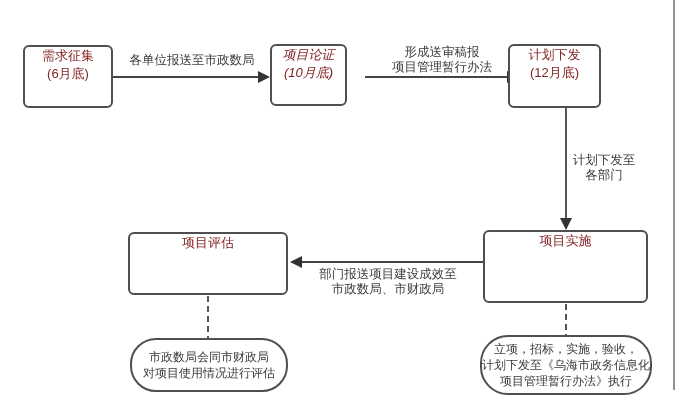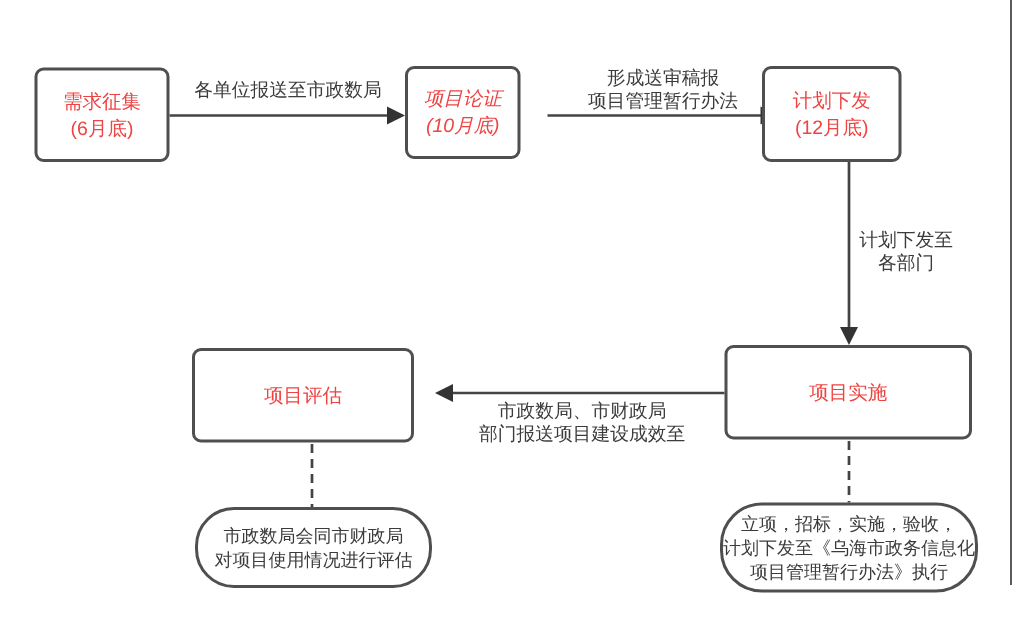--- a/index.html
+++ b/index.html
@@ -21,23 +21,23 @@
     pointer-events: none;
   }
   .node {
     position: absolute;
     background: #ffffff;
     border: 2px solid #4f4f4f;
     border-radius: 6px;
     display: flex;
     flex-direction: column;
     align-items: center;
-    justify-content: center;
+    justify-content: flex-start;
     text-align: center;
-    color: #ef4444;
+    color: #7f1d1d;
     font-size: 13px;
     line-height: 18px;
   }
   .note {
     position: absolute;
     background: #ffffff;
     border: 2px solid #4f4f4f;
     display: flex;
     flex-direction: column;
     align-items: center;
@@ -53,22 +53,22 @@
     text-align: center;
     color: #3b3b3b;
     font-size: 12.5px;
     line-height: 15px;
     white-space: nowrap;
     background: transparent;
   }
   #node-demand   { left: 23px;  top: 45px;  width: 90px;  height: 63px; }
   #node-review   { left: 270px; top: 44px;  width: 77px;  height: 62px; font-style: italic; }
   #node-plan     { left: 508px; top: 44px;  width: 93px;  height: 64px; }
-  #node-implement{ left: 483px; top: 230px; width: 165px; height: 63px; }
-  #node-evaluate { left: 128px; top: 232px; width: 148px; height: 63px; }
+  #node-implement{ left: 483px; top: 230px; width: 165px; height: 73px; }
+  #node-evaluate { left: 128px; top: 232px; width: 160px; height: 63px; }
   #note-evaluate { left: 130px; top: 338px; width: 158px; height: 54px; border-radius: 26px; align-items: center; }
   #note-implement{ left: 480px; top: 335px; width: 172px; height: 60px; border-radius: 28px; }
   #label-submit   { left: 192px; top: 53px; }
   #label-draft    { left: 442px; top: 45px; }
   #label-dispatch { left: 604px; top: 153px; }
   #label-one-year { left: 386px; top: 242px; }
   #label-report   { left: 388px; top: 267px; }
 </style>
 </head>
 <body>
@@ -128,22 +128,22 @@
     <div>项目管理暂行办法</div>
   </div>
 
   <div class="edge-label" id="label-dispatch">
     <div>计划下发至</div>
     <div>各部门</div>
   </div>
 
 
   <div class="edge-label" id="label-report">
+    <div>部门报送项目建设成效至</div>
     <div>市政数局、市财政局</div>
-    <div>部门报送项目建设成效至</div>
   </div>
 
   <div class="note" id="note-evaluate">
     <div>市政数局会同市财政局</div>
     <div>对项目使用情况进行评估</div>
   </div>
 
   <div class="note" id="note-implement">
     <div>立项，招标，实施，验收，</div>
     <div>计划下发至《乌海市政务信息化</div>

